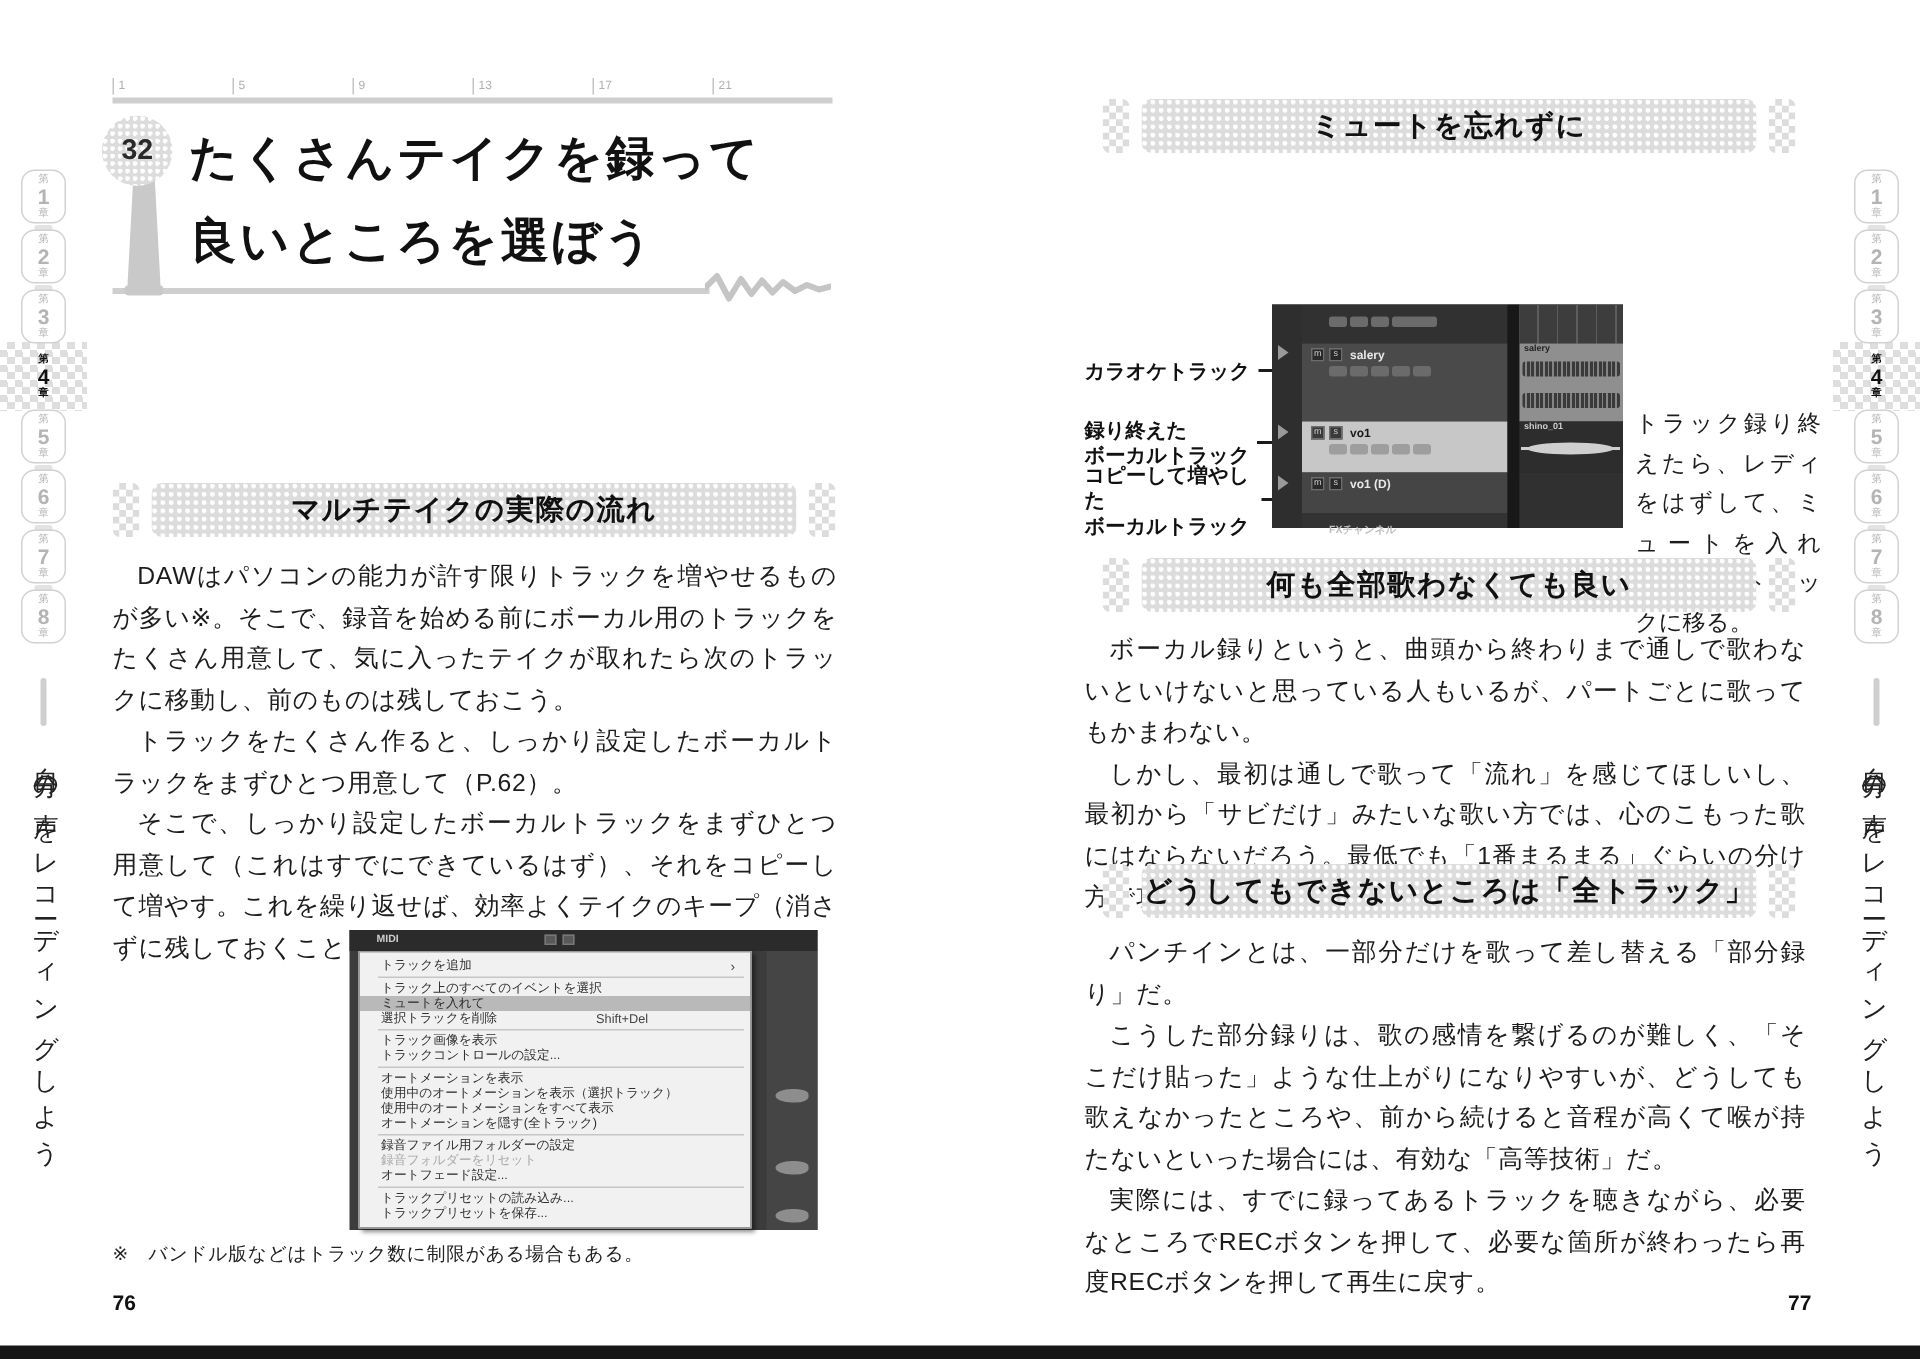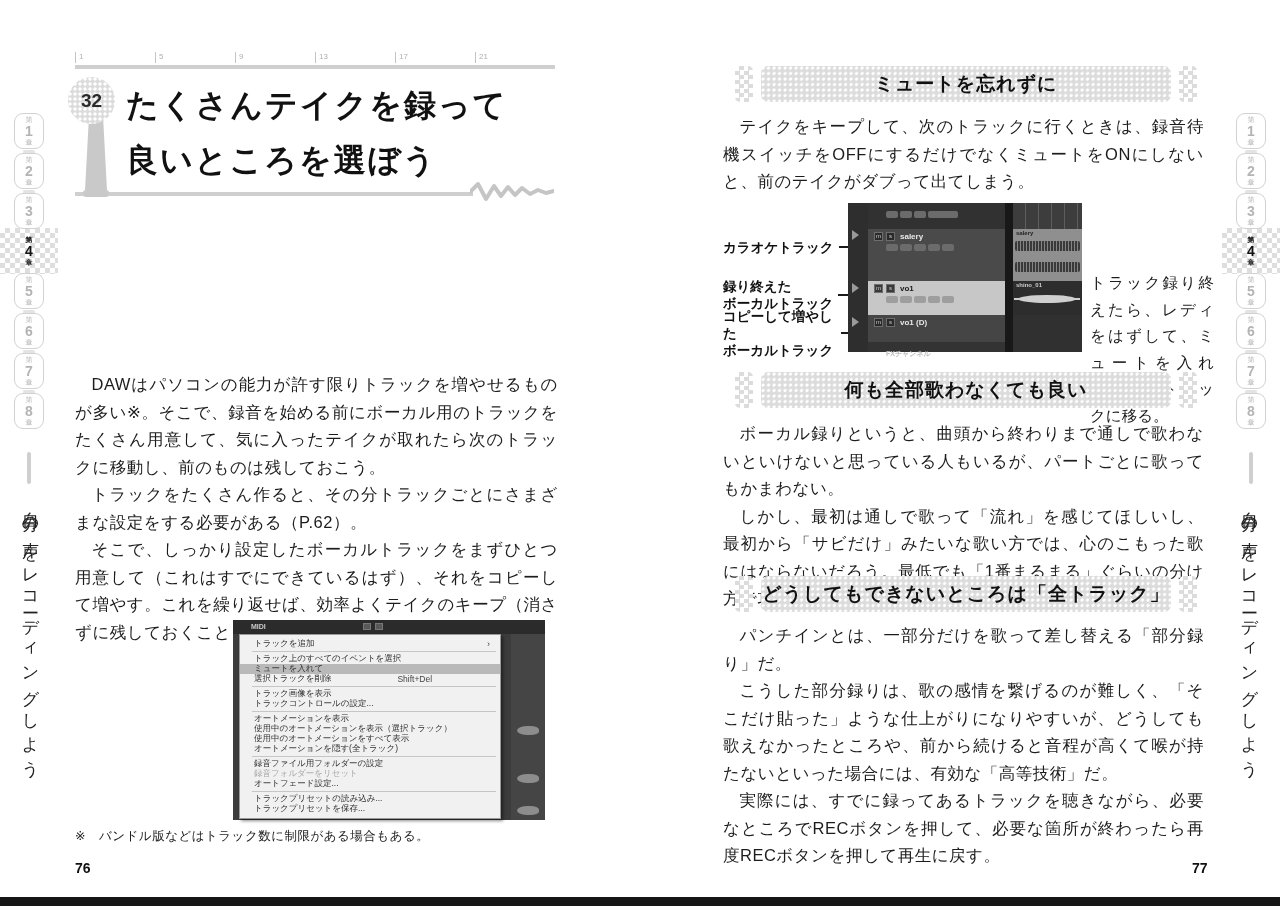--- a/index.html
+++ b/index.html
@@ -283,25 +283,32 @@
   <h1 class="page-title">たくさんテイクを録って
 良いところを選ぼう</h1>
   <div class="title-rule"></div>
   <div class="squiggle">
     <svg width="84" height="24" viewBox="0 0 84 24">
       <polyline points="0,12 8,4 16,19 24,6 31,16 38,7 45,15 52,8 60,14 68,10 76,13 84,11" fill="none" stroke="#c5c5c5" stroke-width="4" stroke-linejoin="round" stroke-linecap="round"></polyline>
     </svg>
   </div>
 
 
+  <div class="hband lp-h1">
+    <span class="band-cap l"></span>
+    <span class="band-cap r"></span>
+    <span class="band-main">
+        <span class="band-text">マルチテイクの実際の流れ</span>
+      </span>
+  </div>
 
   <div class="lp-paras">
 
   <p class="body-para">DAWはパソコンの能力が許す限りトラックを増やせるものが多い※。そこで、録音を始める前にボーカル用のトラックをたくさん用意して、気に入ったテイクが取れたら次のトラックに移動し、前のものは残しておこう。</p>
-      <p class="body-para">トラックをたくさん作ると、その分トラックごとにさまざまな設定をする必要がある（P.62）。</p>
+      <p class="body-para">トラックをたくさん作ると、しっかり設定したボーカルトラックをまずひとつ用意して（P.62）。</p>
       <p class="body-para">そこで、しっかり設定したボーカルトラックをまずひとつ用意して（これはすでにできているはず）、それをコピーして増やす。これを繰り返せば、効率よくテイクのキープ（消さずに残しておくこと）ができる。</p>
     </div>
 
   <div class="shot1">
     <div class="top-strip"></div>
     <span class="top-label">MIDI</span>
     <span class="top-btn" style="left:130px;"></span>
     <span class="top-btn" style="left:142px;"></span>
     <div class="right-col">
       <div class="blob" style="top:92px;"></div>
@@ -435,21 +442,20 @@
   <p class="footnote">※　バンドル版などはトラック数に制限がある場合もある。</p>
   <span class="pageno l">76</span>
 
   <div class="hband rp-h1">
     <span class="band-cap l"></span>
     <span class="band-cap r"></span>
     <span class="band-main">
         <span class="band-text">ミュートを忘れずに</span>
       </span>
   </div>
-  <p class="body-para rp-p1">テイクをキープして、次のトラックに行くときは、録音待機スイッチをOFFにするだけでなくミュートをONにしないと、前のテイクがダブって出てしまう。</p>
 
   <div class="fig-label" style="top:238px; height:18px;">
     <span class="ltext">カラオケトラック</span>
     <span class="lead"></span>
   </div>
   <div class="fig-label" style="top:278px; height:34px;">
     <span class="ltext">録り終えた
 ボーカルトラック</span>
     <span class="lead"></span>
   </div>

